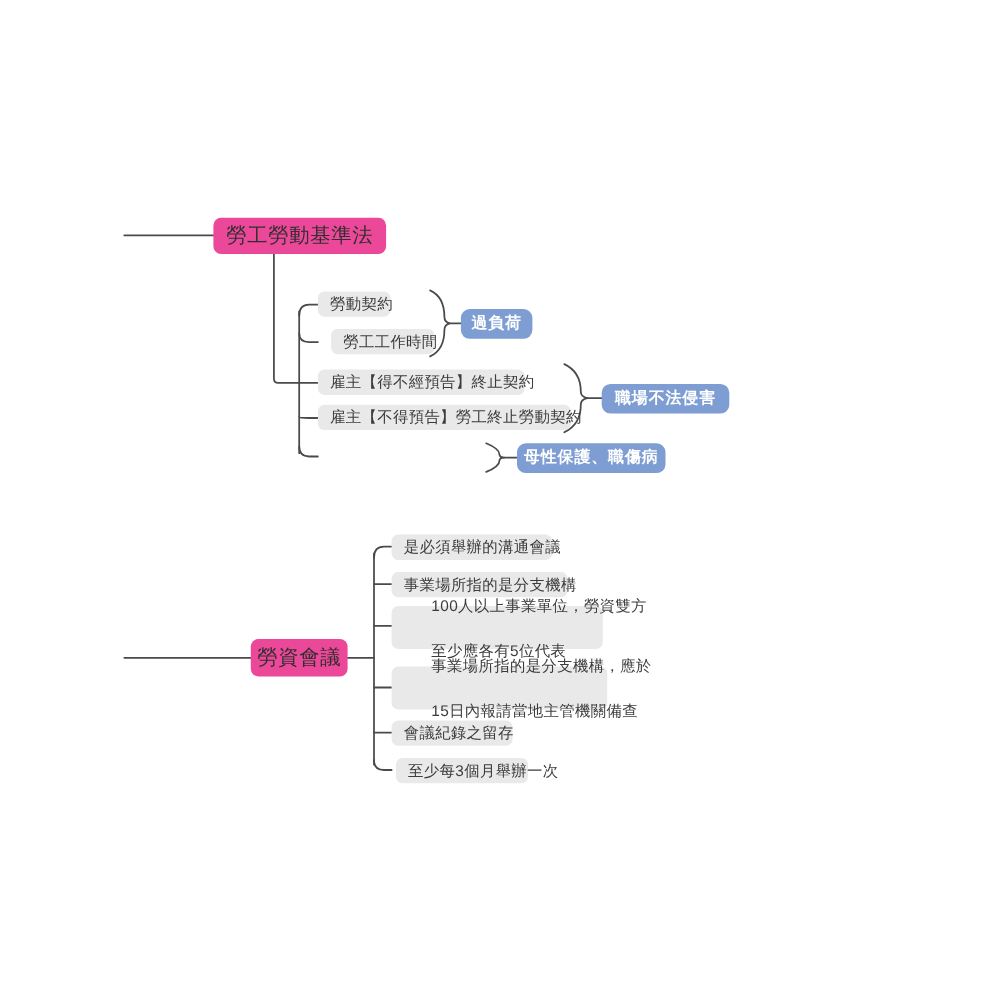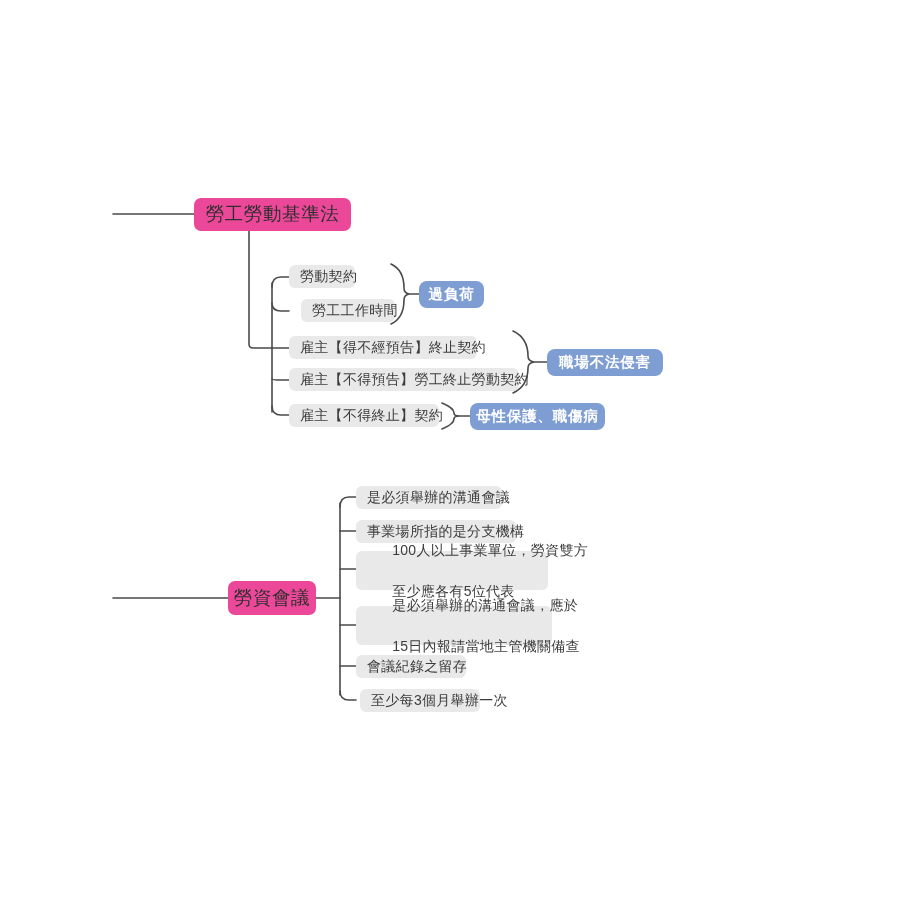--- a/index.html
+++ b/index.html
@@ -124,23 +124,20 @@
   </div>
 
   <div class="node node-child" style="left:289px; top:336px; width:188px; height:23px;">
     <span>雇主【得不經預告】終止契約</span>
   </div>
 
   <div class="node node-child" style="left:289px; top:368px; width:230px; height:23px;">
     <span>雇主【不得預告】勞工終止勞動契約</span>
   </div>
 
-  <div class="node node-child" style="left:289px; top:404px; width:150px; height:23px;">
-    <span>雇主【不得終止】契約</span>
-  </div>
 
   <div class="node node-tag" style="left:419px; top:281px; width:65px; height:27px;">
     <span>過負荷</span>
   </div>
 
   <div class="node node-tag" style="left:547px; top:349px; width:116px; height:27px;">
     <span>職場不法侵害</span>
   </div>
 
   <div class="node node-tag" style="left:470px; top:403px; width:135px; height:27px;">
@@ -161,21 +158,21 @@
 
   <div class="node node-child two-line" style="left:356px; top:551px; width:192px; height:39px;">
     <span>
       <span>100人以上事業單位，勞資雙方</span><br>
       <span>至少應各有5位代表</span>
     </span>
   </div>
 
   <div class="node node-child two-line" style="left:356px; top:606px; width:196px; height:39px;">
     <span>
-      <span>是必須舉辦的溝通會議，應於</span><br>
+      <span>事業場所指的是分支機構，應於</span><br>
       <span>15日內報請當地主管機關備查</span>
     </span>
   </div>
 
   <div class="node node-child" style="left:356px; top:655px; width:110px; height:23px;">
     <span>會議紀錄之留存</span>
   </div>
 
   <div class="node node-child" style="left:360px; top:689px; width:120px; height:23px;">
     <span>至少每3個月舉辦一次</span>

